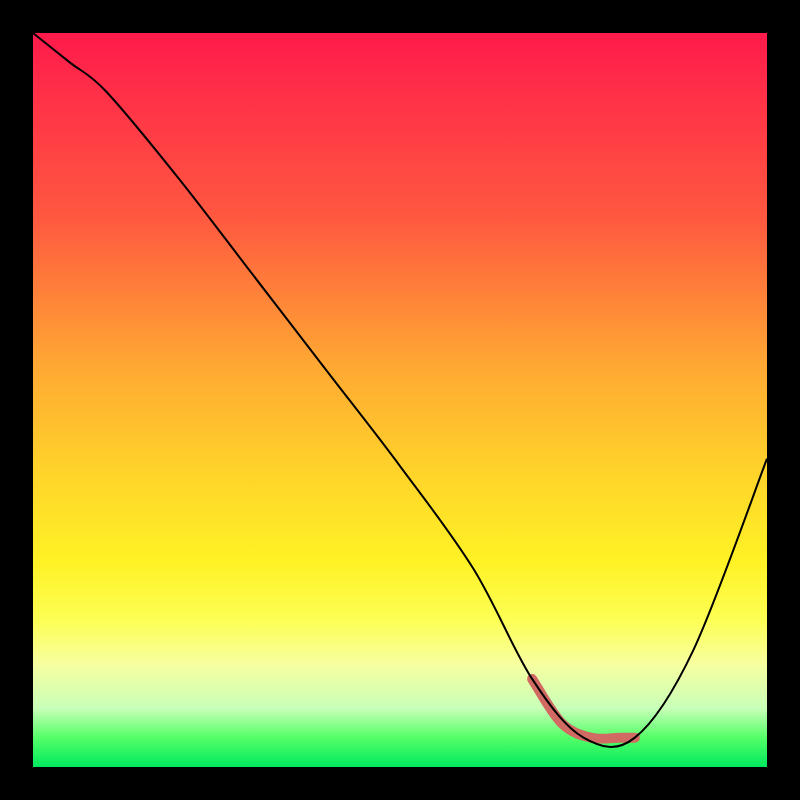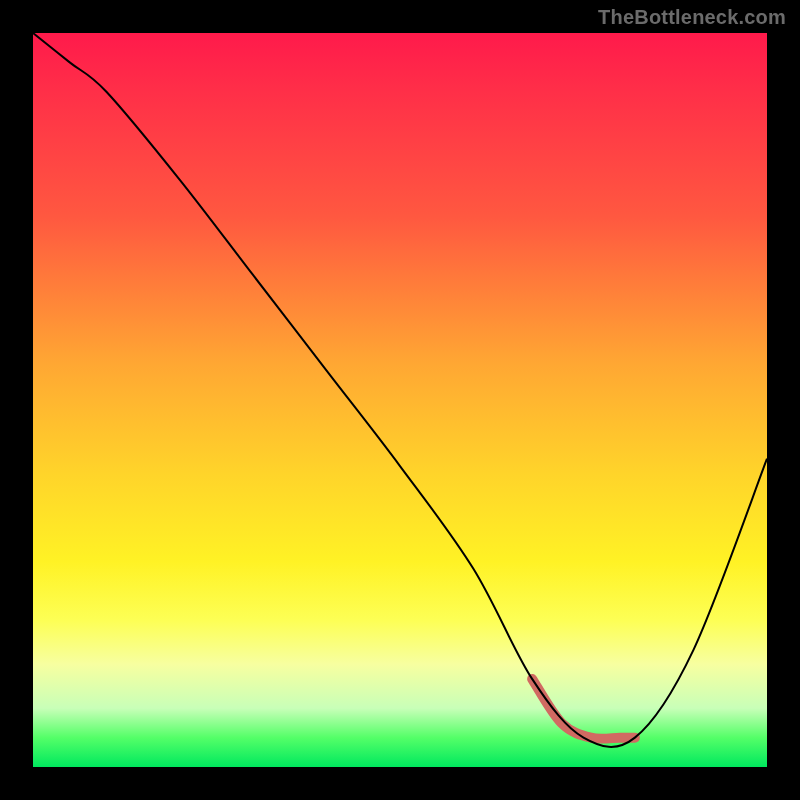--- a/index.html
+++ b/index.html
@@ -19,21 +19,20 @@
     #c8ffb8 92%,
     #54ff68 96%,
     #00e85e 100%)}
 svg{position:absolute;left:0;top:0}
 .curve{fill:none;stroke:#000;stroke-width:2}
 .rim{fill:none;stroke:#d16a62;stroke-width:10;stroke-linecap:round}
 </style>
 </head>
 <body>
 <div id="wrap">
-  <span id="watermark">TheBottleneck.com</span>
   <div id="plot">
     <div id="grad"></div>
 
   <svg width="734" height="734" viewBox="0 0 734 734">
         <path d="M499.12000000000006 645.92 C 504.0133333333334 653.26 518.6933333333334 680.1733333333334 528.48 689.96 C 538.2666666666667 699.7466666666667 548.0533333333334 702.1933333333334 557.84 704.64 C 567.6266666666667 707.0866666666666 579.86 704.64 587.2 704.64 C 594.5400000000001 704.64 599.4333333333334 704.64 601.88 704.64" class="rim"></path>
         <path d="M0 0 C 6.116666666666667 4.893333333333335 24.46666666666667 19.573333333333345 36.7 29.360000000000014 C 48.93333333333334 39.14666666666668 55.050000000000004 39.146666666666704 73.4 58.72000000000003 C 91.75 78.29333333333335 122.33333333333334 116.21666666666663 146.8 146.79999999999995 C 171.26666666666668 177.38333333333327 195.73333333333332 210.4133333333333 220.2 242.21999999999997 C 244.66666666666666 274.02666666666664 269.1333333333333 305.8333333333333 293.6 337.64 C 318.0666666666667 369.44666666666666 342.53333333333336 400.03000000000003 367 433.06 C 391.46666666666664 466.09 418.38 500.34333333333325 440.4 535.8199999999999 C 462.41999999999996 571.2966666666666 480.77000000000004 617.7833333333333 499.12000000000006 645.92 C 517.47 674.0566666666666 533.3733333333333 694.8533333333334 550.5 704.64 C 567.6266666666667 714.4266666666666 583.53 719.3199999999999 601.88 704.64 C 620.23 689.96 638.58 663.0466666666666 660.6 616.56 C 682.62 570.0733333333333 721.7666666666667 457.5266666666667 734 425.72" class="curve"></path>
       </svg>
     </div>
 </div>
 

